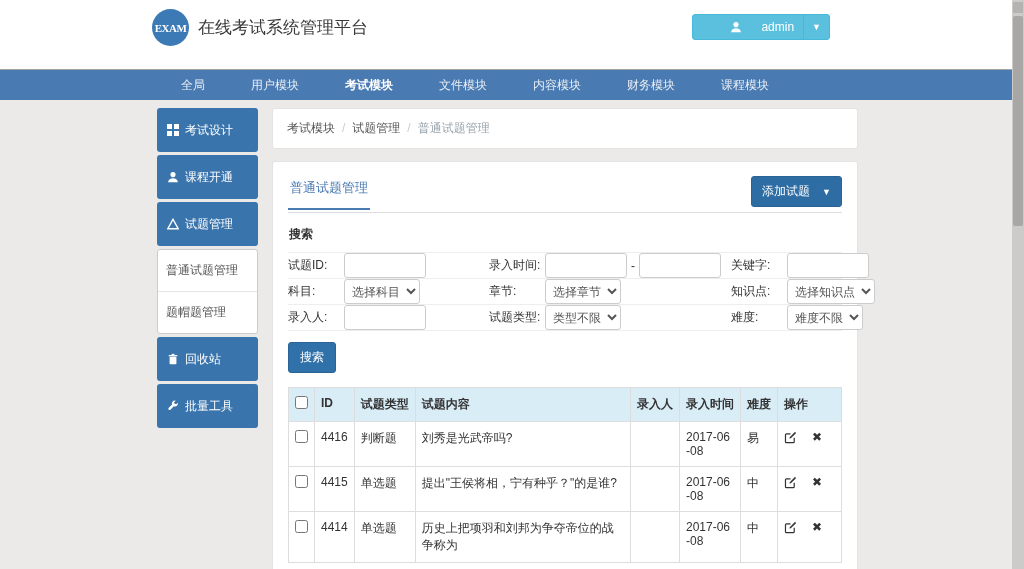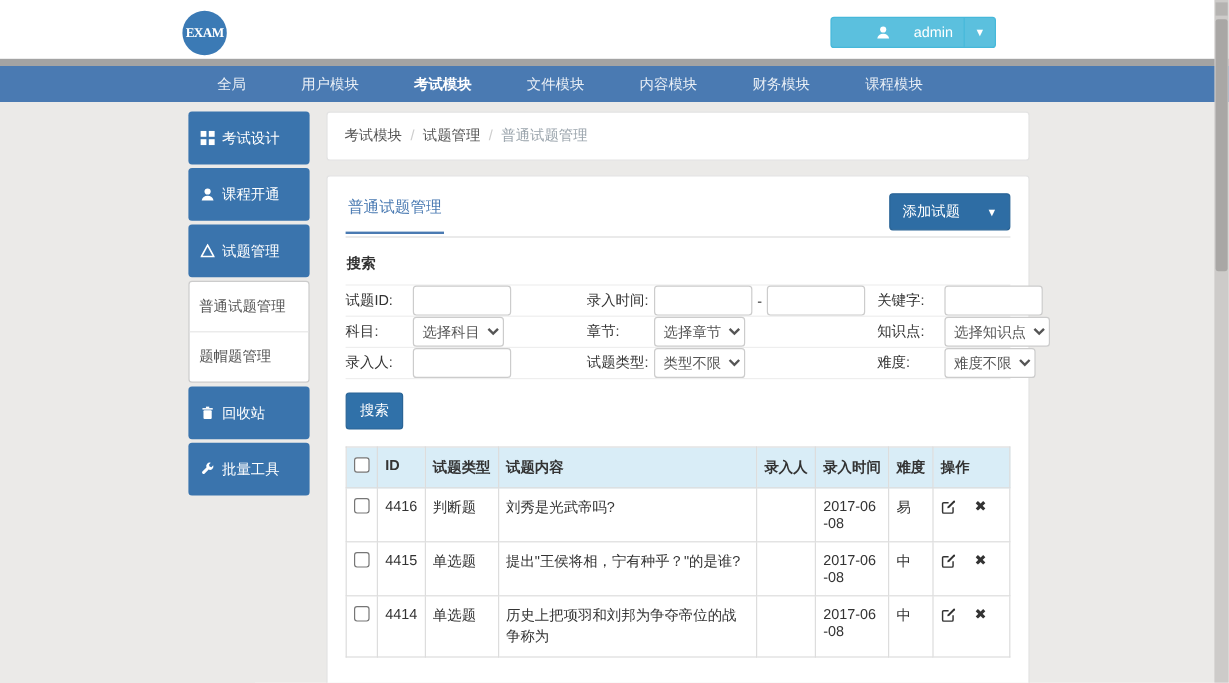--- a/index.html
+++ b/index.html
@@ -4,21 +4,21 @@
 <style>
   * { box-sizing: border-box; margin: 0; padding: 0; }
   html,body { width:1024px; height:569px; overflow:hidden; }
   body {
     font-family: "Liberation Sans", "DejaVu Sans", sans-serif;
     background:#ebeae8;
     position:relative;
     color:#333;
   }
   
-  .topbar { height:55px; background:#fff; position:relative; border-bottom:6px solid #a3a3a3;text-decoration:underline; }
+  .topbar { height:70px; background:#fff; position:relative; border-bottom:1px solid #a3a3a3;text-decoration:underline; }
   .brand { position:absolute; left:152px; top:9px; display:flex; align-items:center; gap:9px; }
   .logo-circle {
     width:37px; height:37px; border-radius:50%; background:#3b7ab5; color:#fff;
     display:flex; align-items:center; justify-content:center;
     font-family:"Liberation Serif", serif; font-size:11px; font-weight:bold; letter-spacing:-.5px;
   }
   .brand-title { font-size:17px; color:#3a3a3a; }
   .user-btn {
     position:absolute; right:194px; top:14px;
     background:#5bc0de; border:1px solid #46b8da; border-radius:3px;
@@ -54,21 +54,21 @@
   .crumb.last { color:#9aa4ac; cursor:default; }
   .panel { background:#fff; border:1px solid #e3e3e3; border-radius:3px; padding:14px 15px; height:620px; }
   .panel-head { position:relative; border-bottom:1px solid #ddd; height:37px; }
   .panel-title {
     display:inline-block; color:#4a7ab2; font-size:13px; padding:3px 2px 11px 2px;
     border-bottom:2px solid #4a7ab2; margin-bottom:-1px;
   }
   .add-btn {
     position:absolute; right:0; top:0;
     background:#2e6da4; border:1px solid #2a6496; color:#fff; font-size:12px;
-    padding:6px 10px; border-radius:3px; cursor:pointer; display:flex; align-items:center; gap:22px;
+    padding:6px 10px; border-radius:3px; cursor:pointer; display:flex; align-items:center; gap:12px;
   }
   .add-btn .caret { font-size:9px; }
   .search-label { font-size:12px; font-weight:bold; color:#333; margin:13px 0 9px 1px; }
   .form-row { display:flex; align-items:center; border-top:1px solid #eee; padding:0 0; font-size:12px; color:#333; }
   .form-rows { border-bottom:1px solid #eee; }
   .lbl1 { width:56px; flex:none; }
   .fld1 { width:112px; flex:none; display:flex; align-items:center; }
   .lbl2 { width:56px; flex:none;margin-left:33px; }
   .fld2 { width:186px; flex:none; display:flex; align-items:center; gap:4px; }
   .lbl3 { width:56px; flex:none; }
@@ -101,20 +101,21 @@
   .scrollbar { position:absolute; right:0; top:0; width:12px; height:569px; background:#cdcbc9; }
   .scroll-thumb { position:absolute; right:1px; top:16px; width:10px; height:210px; background:#a9a7a5; border-radius:2px; }
   .scroll-up { position:absolute; right:1px; top:2px; width:10px; height:11px; background:#b5b3b1; }
 </style>
 </head>
 <body>
 
 <div class="topbar">
   <div class="brand">
     <div class="logo-circle">EXAM</div>
+    <div class="brand-title">在线考试系统管理平台</div>
   </div>
   <div class="user-btn">
     <span class="main-seg">
       <span>
         <svg width="12" height="12" viewBox="0 0 14 14">
             <circle cx="7" cy="4.2" r="3" fill="#fff"></circle>
             <path d="M1.2 13c.5-3 2.8-4.6 5.8-4.6s5.3 1.6 5.8 4.6z" fill="#fff"></path>
           </svg>
       </span>
       <span>admin</span>

